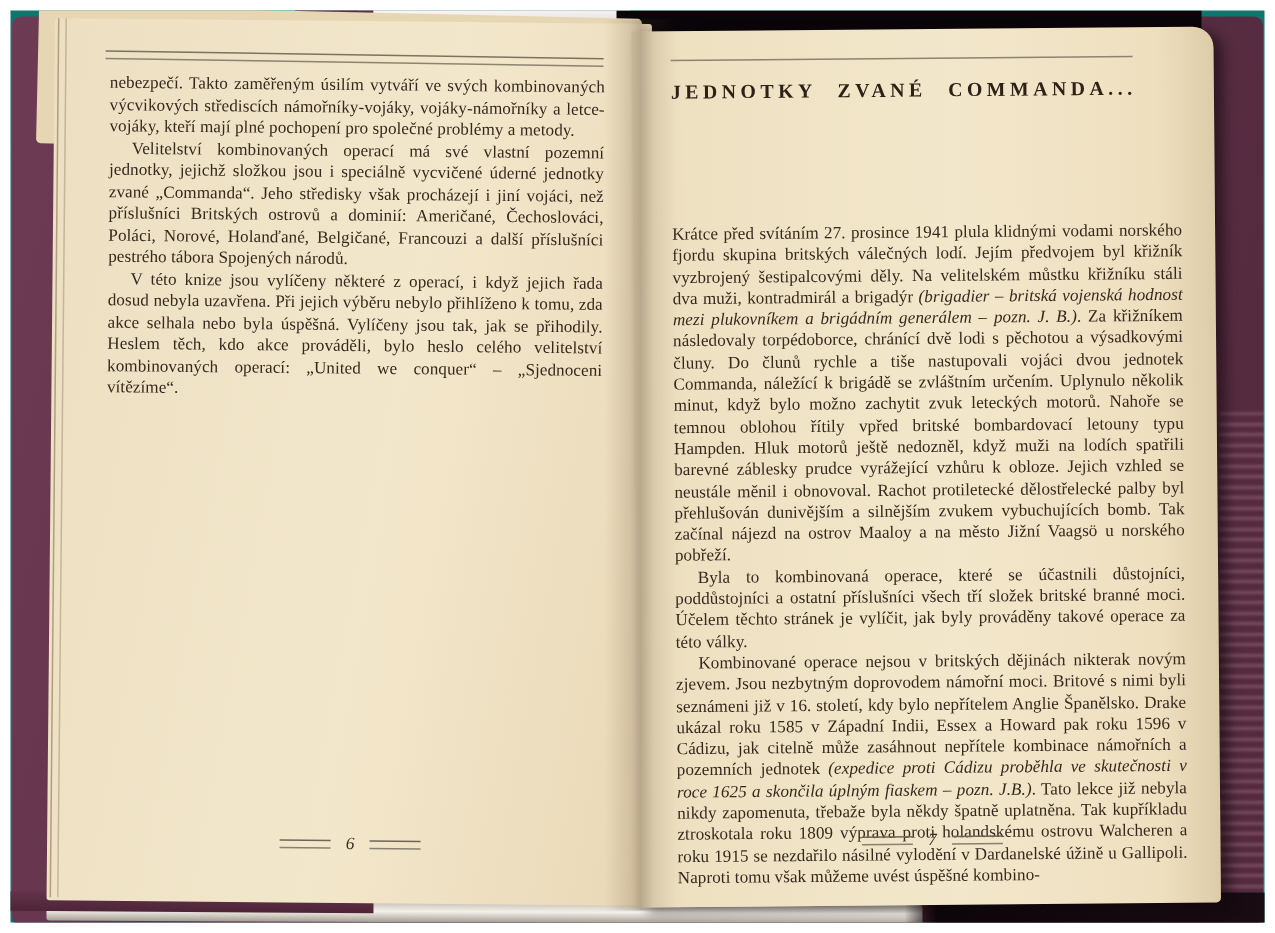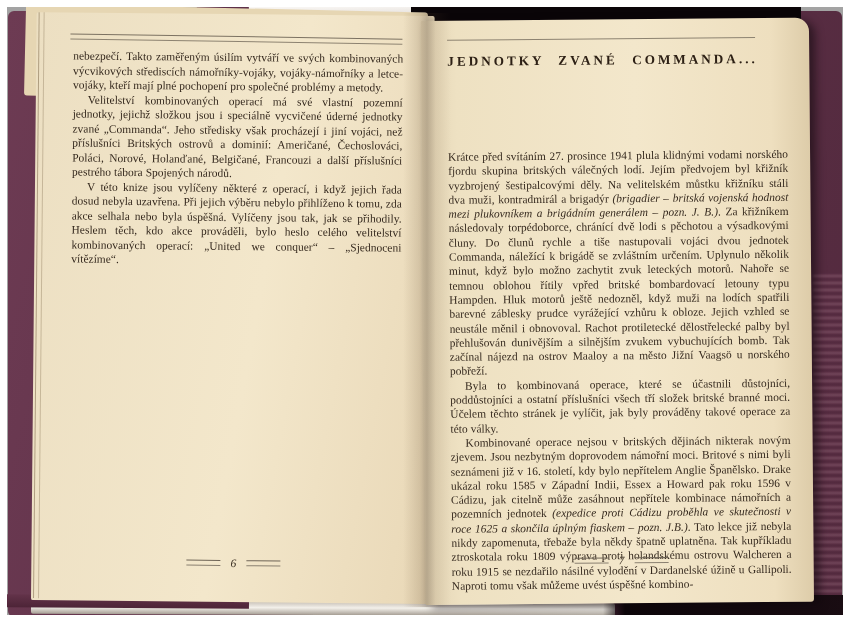--- a/index.html
+++ b/index.html
@@ -3,21 +3,21 @@
 <meta charset="utf-8">
 <style>
   html,body{margin:0;padding:0;}
   body{
     width:850px;height:622px;position:relative;background:#ffffff;
     font-family:"Liberation Serif","DejaVu Serif",serif;
     -webkit-font-smoothing:antialiased;
   }
   .scene{
     position:absolute;left:7px;top:7px;width:836px;height:608px;
-    background:#a3a3a3;overflow:hidden;
+    background:#0f766e;overflow:hidden;
   }
   
   .cover{
     position:absolute;left:1px;top:4px;width:834px;height:606px;
     background:linear-gradient(105deg,#6d3b53 0%,#5e3048 45%,#532a3e 100%);
     border-radius:6px;
   }
   
   .head-roll{
     position:absolute;left:232px;top:-2px;width:184px;height:21px;

